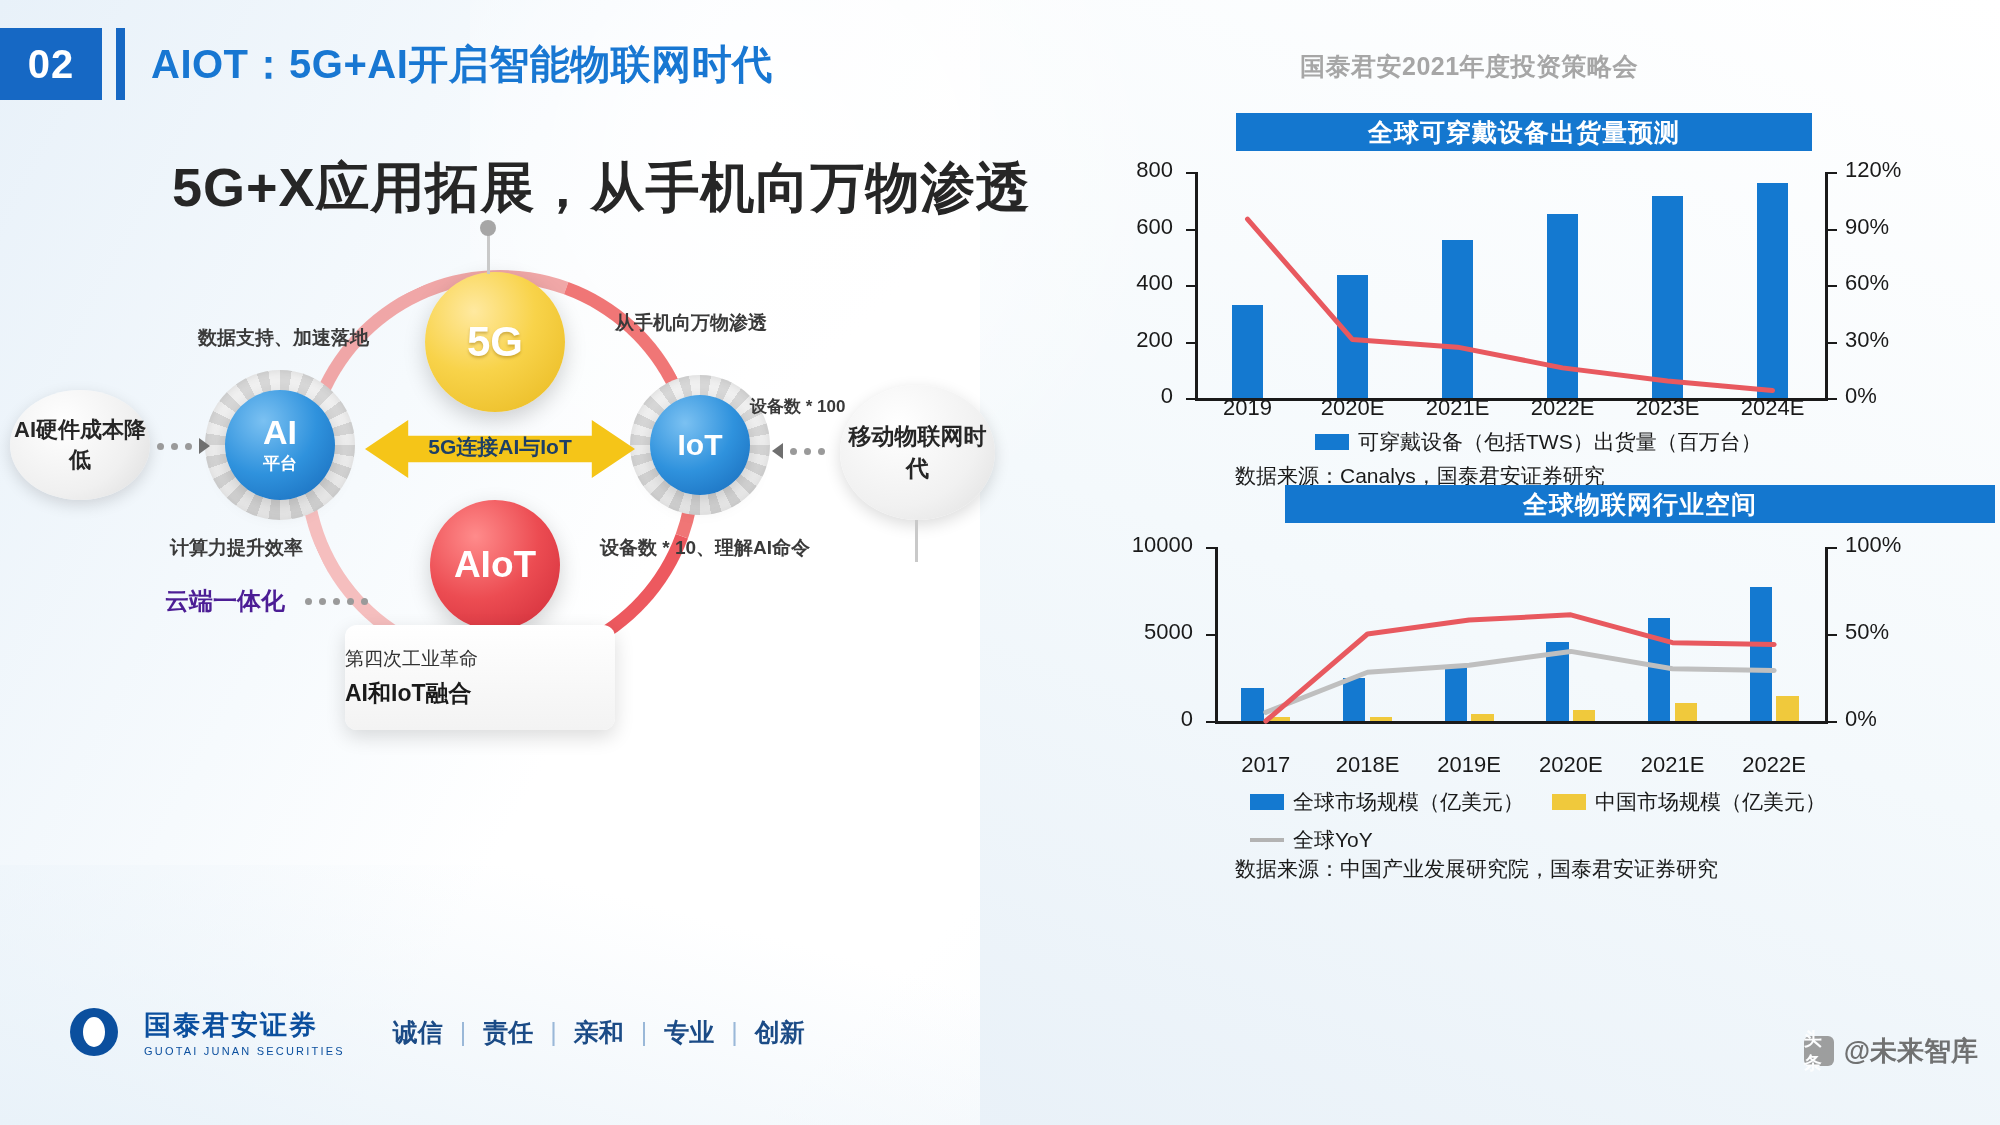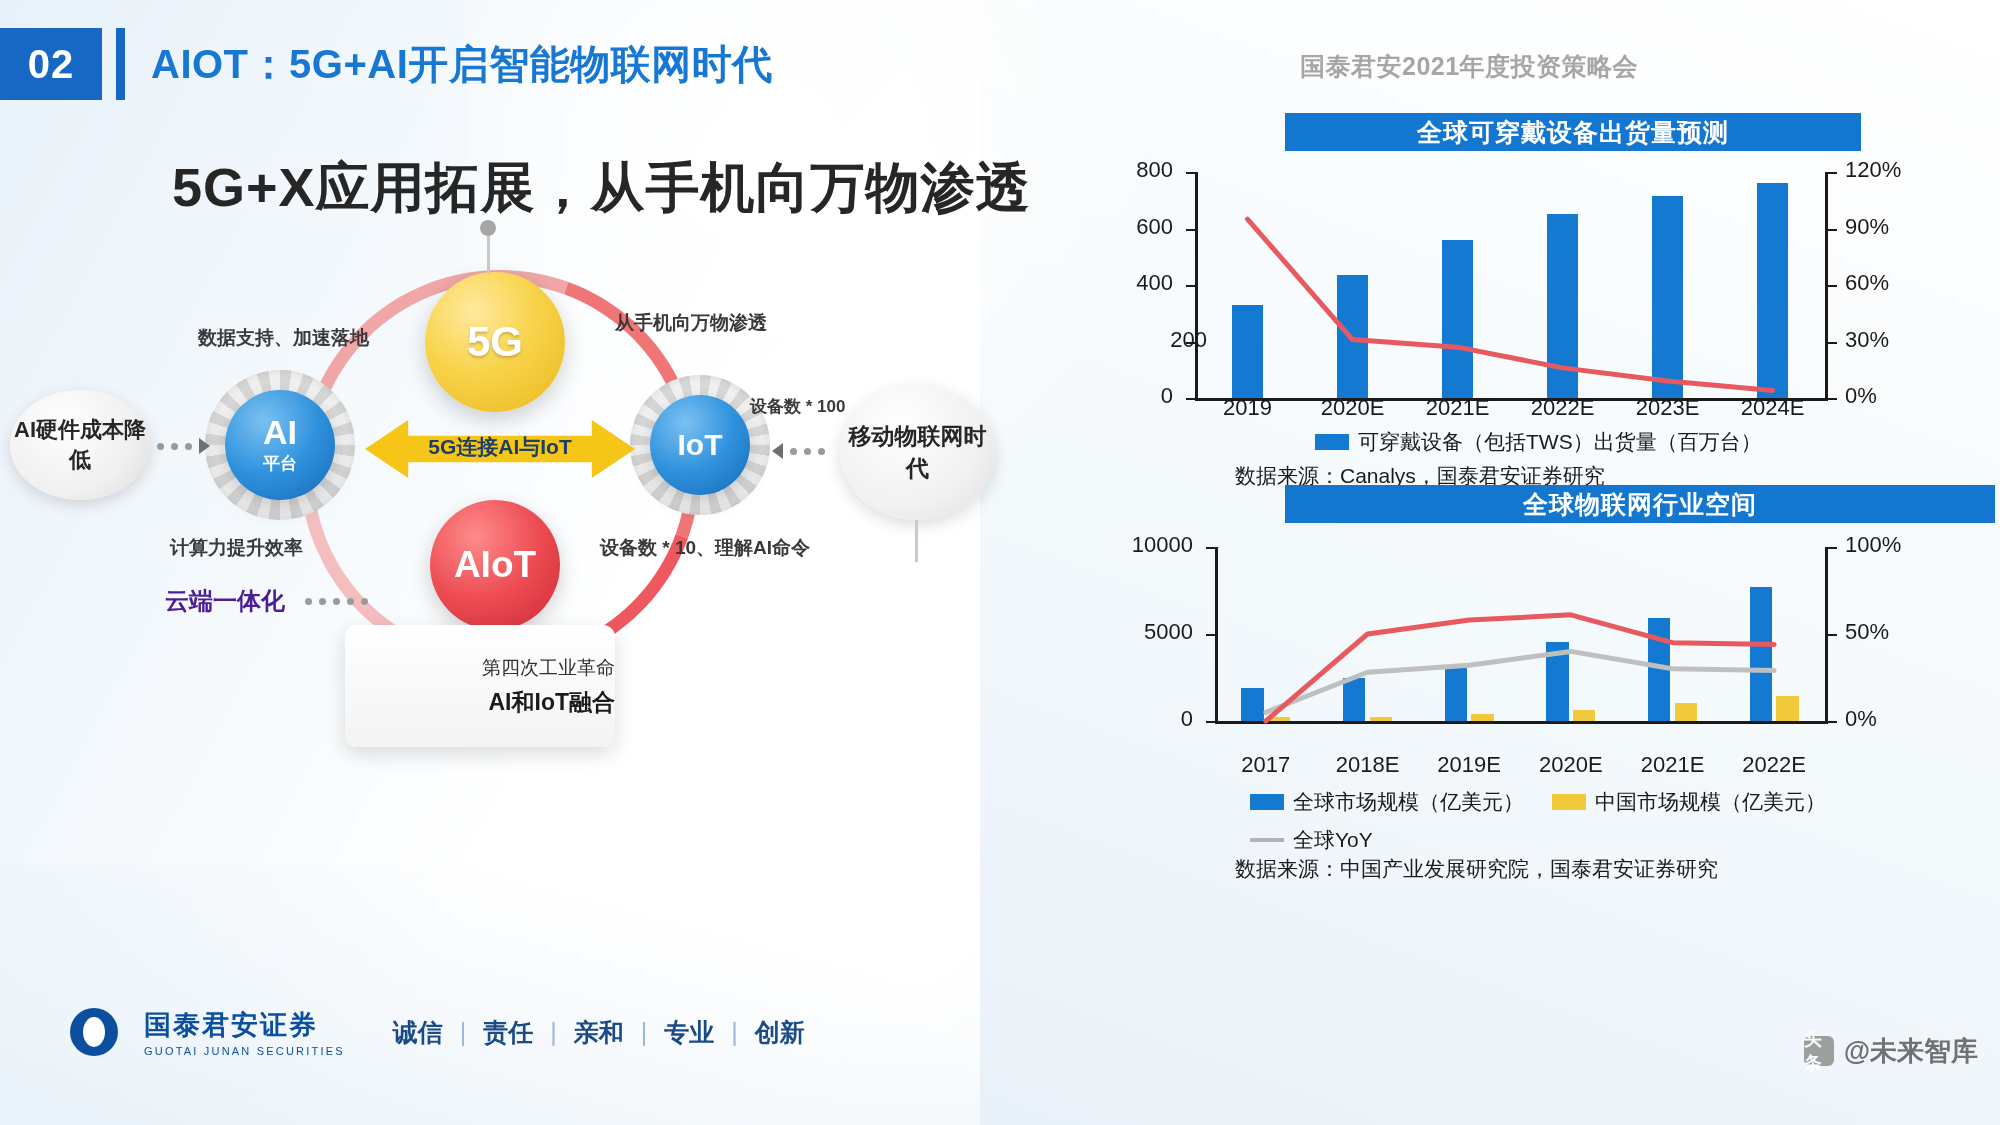--- a/index.html
+++ b/index.html
@@ -90,24 +90,24 @@
       border-radius:50%;background:radial-gradient(circle at 38% 30%,#ffffff 0%,#f0f0f0 60%,#dcdcdc 100%);
       box-shadow:0 5px 16px rgba(0,0,0,.14);display:flex;align-items:center;
       justify-content:center;text-align:center;font-size:22px;font-weight:bold;
       color:#262626;line-height:1.35;}
   .pill2{position:absolute;left:840px;top:155px;width:155px;height:135px;
       border-radius:50%;background:radial-gradient(circle at 38% 30%,#ffffff 0%,#f1f1f1 60%,#dedede 100%);
       box-shadow:0 5px 16px rgba(0,0,0,.14);display:flex;align-items:center;
       justify-content:center;text-align:center;font-size:23px;font-weight:bold;
       color:#262626;line-height:1.35;}
 
-  .card{position:absolute;left:345px;top:395px;width:270px;height:122px;
+  .card{position:absolute;left:345px;top:395px;width:270px;height:105px;
       background:linear-gradient(#ffffff,#f3f3f3);border-radius:12px;
       box-shadow:0 7px 20px rgba(0,0,0,.14);display:flex;flex-direction:column;
-      align-items:flex-end;justify-content:center;gap:6px;}
+      align-items:flex-start;justify-content:center;gap:6px;}
   .card .line1{font-size:19px;color:#333;}
   .card .line2{font-size:23px;font-weight:bold;color:#1a1a1a;}
 
   .hex{position:absolute;left:833px;top:330px;width:190px;height:230px;
       background:#f5cf3f;
       clip-path:polygon(50% 0%,100% 26%,100% 74%,50% 100%,0% 74%,0% 26%);
       display:flex;flex-direction:column;align-items:center;justify-content:center;
       gap:11px;}
   .hex span{font-size:23px;font-weight:bold;color:#262626;}
 
@@ -256,36 +256,36 @@
     <span class="sep">|</span>
     <span>创新</span>
   </div>
 </div>
 
 <div class="watermark">
   <span class="wm-icon">头条</span>
   <span>@未来智库</span>
 </div>
 
-<div class="panel" style="left:1285px;top:113px;width:576px;">
+<div class="panel" style="left:1236px;top:113px;width:576px;">
   <div class="chart-title">全球可穿戴设备出货量预测</div>
 </div>
 <div class="panel" style="left:1005px;top:150px;width:995px;height:300px;">
   <div class="plot" id="plot1" style="position:absolute;inset:0;">
       <div class="axis-line" style="left:190px;top:22px;width:3px;height:226px;"></div>
       <div class="axis-line" style="left:820px;top:22px;width:3px;height:226px;"></div>
       <div class="axis-line" style="left:190px;top:248px;width:633px;height:3px;"></div>
       <div class="tick" style="left:181px;top:22px;"></div>
       <div class="axis-lbl" style="left:168px;top:7px;transform:translateX(-100%);">800</div>
       <div class="tick" style="left:181px;top:78.5px;"></div>
       <div class="axis-lbl" style="left:168px;top:63.5px;transform:translateX(-100%);">600</div>
       <div class="tick" style="left:181px;top:135px;"></div>
       <div class="axis-lbl" style="left:168px;top:120px;transform:translateX(-100%);">400</div>
       <div class="tick" style="left:181px;top:191.5px;"></div>
-      <div class="axis-lbl" style="left:168px;top:176.5px;transform:translateX(-100%);margin-left:34px;">200</div>
+      <div class="axis-lbl" style="left:168px;top:176.5px;transform:translateX(-100%);">200</div>
       <div class="tick" style="left:181px;top:248px;"></div>
       <div class="axis-lbl" style="left:168px;top:233px;transform:translateX(-100%);">0</div>
       <div class="tick" style="left:823px;top:22px;"></div>
       <div class="axis-lbl" style="left:840px;top:7px;">120%</div>
       <div class="tick" style="left:823px;top:78.5px;"></div>
       <div class="axis-lbl" style="left:840px;top:63.5px;">90%</div>
       <div class="tick" style="left:823px;top:135px;"></div>
       <div class="axis-lbl" style="left:840px;top:120px;">60%</div>
       <div class="tick" style="left:823px;top:191.5px;"></div>
       <div class="axis-lbl" style="left:840px;top:176.5px;">30%</div>

